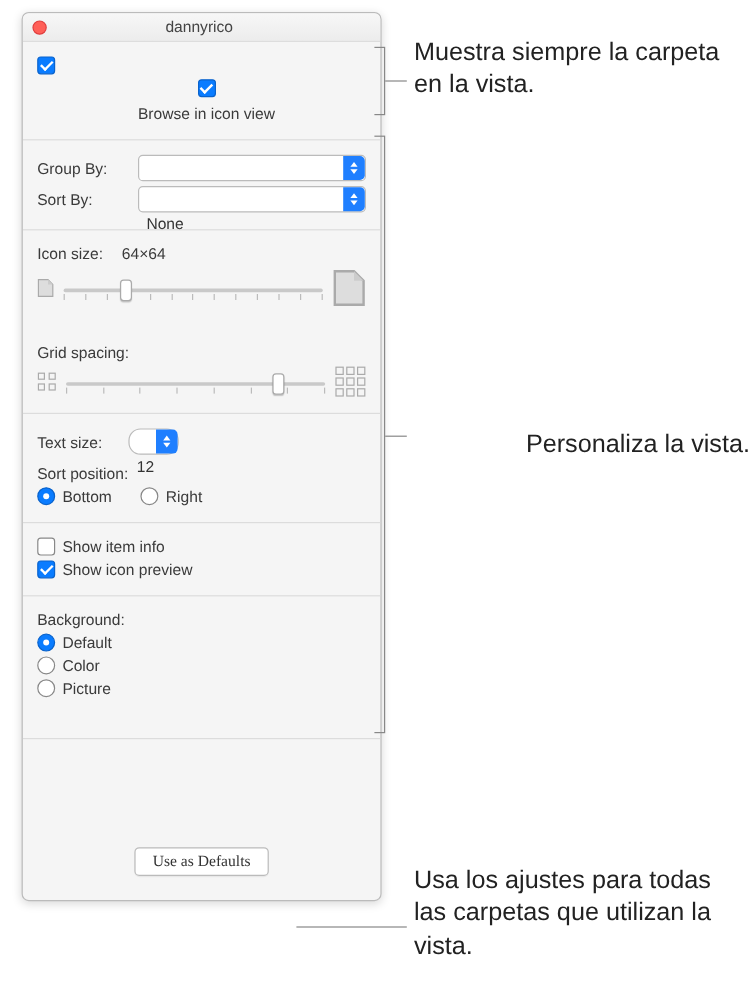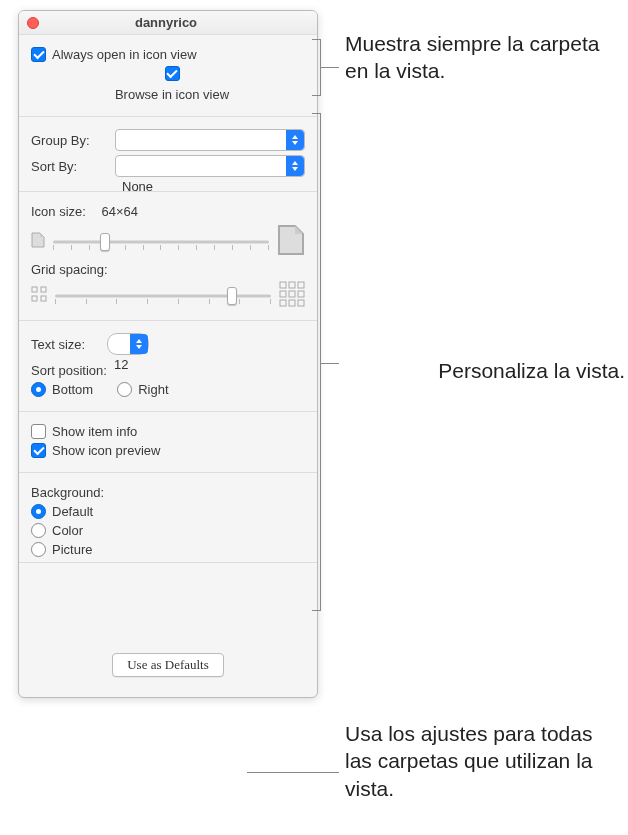--- a/index.html
+++ b/index.html
@@ -36,21 +36,20 @@
     width: 12px; height: 12px; border-radius: 50%;
     background: #ff5f57; border:1px solid #e03e3e;
   }
   .title {
     position: absolute;
     left: 0; right: 4px;
     text-align: center;
     font-size: 13px;
     color: #444;
     pointer-events: none;
-    font-weight: bold;
   }
   .section {
     padding: 8px 12px 10px 12px;
     border-bottom: 1px solid #dcdcdc;
     font-size: 13px;
     color: #3a3a3a;
   }
   .section:last-child { border-bottom: none; }
   .row { display: flex; align-items: center; margin: 4px 0; gap: 6px; }
   .indent { margin-left: 8px; flex-direction: column; }
@@ -214,21 +213,20 @@
 
 <div class="window">
   <div class="titlebar">
     <div class="close-dot"></div>
     <div class="title">dannyrico</div>
   </div>
 
   <div class="section">
     <div class="row">
       <span class="chk checked"></span>
-      <span>Always open in icon view</span>
     </div>
     <div class="row indent">
       <span class="chk checked"></span>
       <span>Browse in icon view</span>
     </div>
   </div>
 
   <div class="section">
     <div class="row">
       <span class="label-col">Group By:</span>
@@ -278,21 +276,21 @@
         <div class="thumb" style="left:24%"></div>
       </div>
       <span class="doc-icon-lg">
         <svg viewBox="0 0 14 16">
             <path fill="#ddd" stroke="#aaa" d="M1 1h8l4 4v10H1z"></path>
             <path fill="#ccc" d="M9 1v4h4"></path>
           </svg>
       </span>
     </div>
 
-    <div class="row" style="margin-top:2px">
+    <div class="row" style="margin-top:26px">
       <span>Grid spacing:</span>
     </div>
     <div class="slider-wrap">
       <span class="grid-sm">
         <svg viewBox="0 0 16 16">
             <g fill="none" stroke="#aaa">
               <rect x="1" y="1" width="5" height="5"></rect>
               <rect x="10" y="1" width="5" height="5"></rect>
               <rect x="1" y="10" width="5" height="5"></rect>
               <rect x="10" y="10" width="5" height="5"></rect>
@@ -355,21 +353,21 @@
     <div class="row">
       <span class="chk"></span>
       <span>Show item info</span>
     </div>
     <div class="row">
       <span class="chk checked"></span>
       <span>Show icon preview</span>
     </div>
   </div>
 
-  <div class="section" style="padding-bottom:1px">
+  <div class="section" style="padding-bottom:30px">
     <div class="row">
       <span>Background:</span>
     </div>
     <div class="row">
       <span class="radio on"></span>
       <span>Default</span>
     </div>
     <div class="row">
       <span class="radio"></span>
       <span>Color</span>

